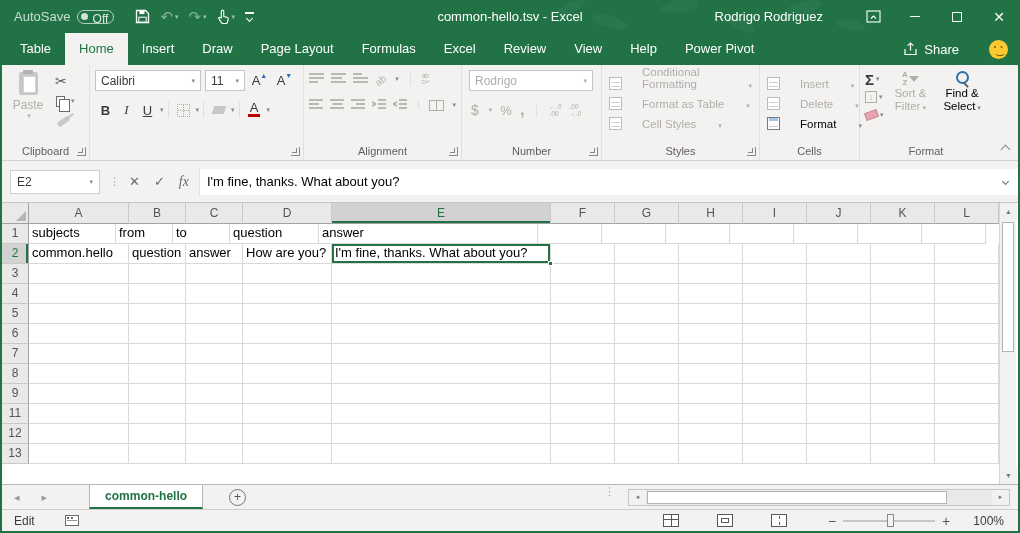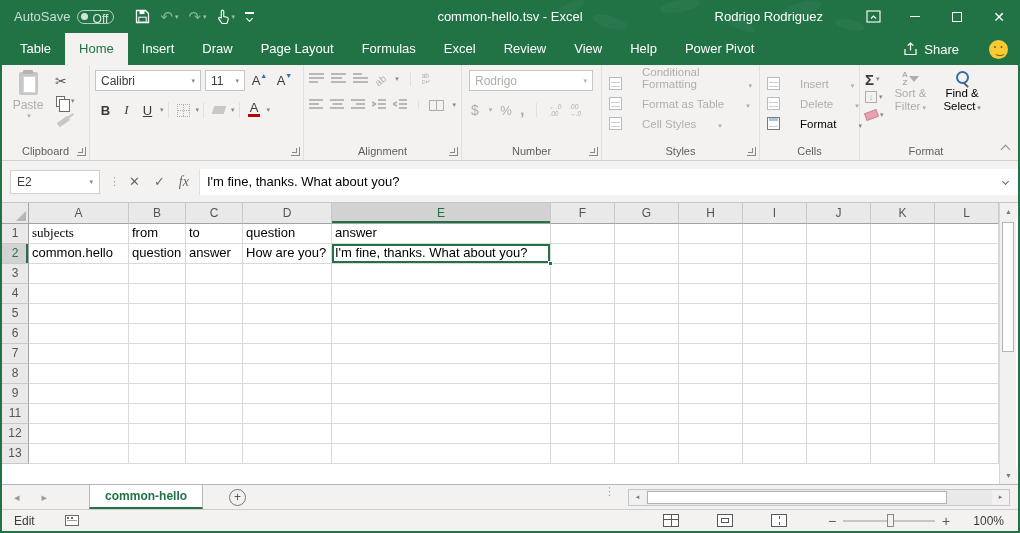--- a/index.html
+++ b/index.html
@@ -529,21 +529,21 @@
           <div class="chdr" style="width: 64px;">F</div>
           <div class="chdr" style="width: 64px;">G</div>
           <div class="chdr" style="width: 64px;">H</div>
           <div class="chdr" style="width: 64px;">I</div>
           <div class="chdr" style="width: 64px;">J</div>
           <div class="chdr" style="width: 64px;">K</div>
           <div class="chdr" style="width: 64px;">L</div>
         </div>
         <div class="grow">
           <div class="rhdr">1</div>
-          <div class="cell" style="width: 100px; font-family: Liberation Serif, serif;">subjects</div>
+          <div class="cell" style="width: 87px;">subjects</div>
           <div class="cell" style="width: 57px;">from</div>
           <div class="cell" style="width: 57px;">to</div>
           <div class="cell" style="width: 89px;">question</div>
           <div class="cell" style="width: 219px;">answer</div>
           <div class="cell" style="width: 64px;"></div>
           <div class="cell" style="width: 64px;"></div>
           <div class="cell" style="width: 64px;"></div>
           <div class="cell" style="width: 64px;"></div>
           <div class="cell" style="width: 64px;"></div>
           <div class="cell" style="width: 64px;"></div>

